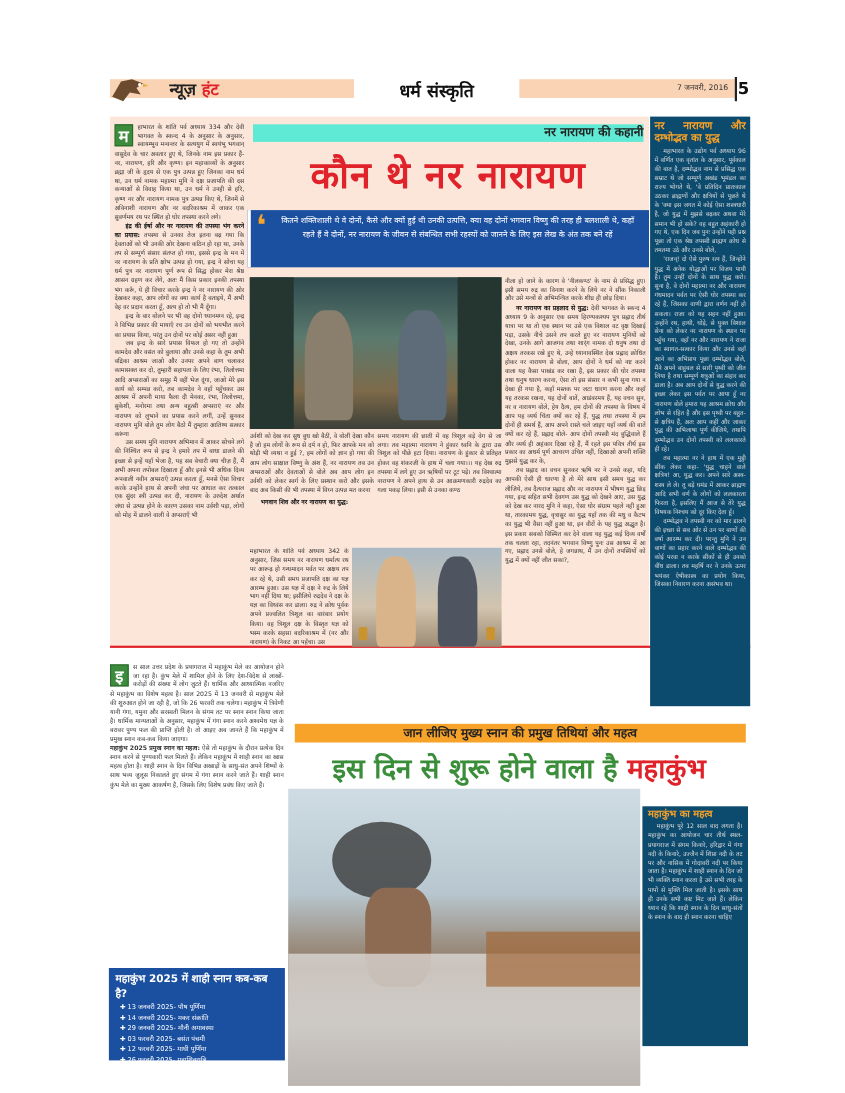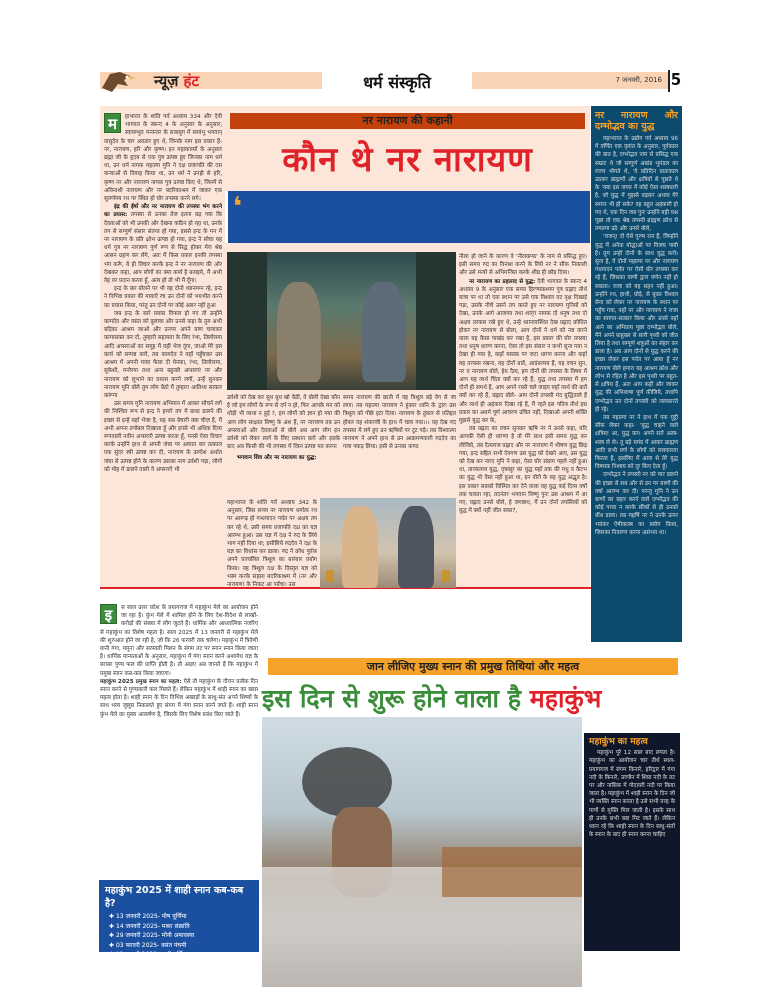--- a/index.html
+++ b/index.html
@@ -14,41 +14,41 @@
 .section-title{position:absolute;left:225px;top:7px;width:70px;text-align:center;font-size:16px;font-weight:bold;color:#111;background:#fff;padding:0 4px;width:150px;left:222px}
 .date{position:absolute;right:20px;top:11px;font-size:7px;color:#333}
 .pageno{position:absolute;right:0;top:6px;width:14px;height:22px;border-left:2px solid #222;font-size:15px;font-weight:bold;text-align:center;line-height:20px;color:#111}
 
 .top{position:absolute;left:100px;top:106px;width:490px;height:482px;background:#fce6d9}
 .top-redline{position:absolute;left:100px;top:587px;width:582px;height:2px;background:#e0232a}
 .col{position:absolute;font-size:5.6px;line-height:8.2px;color:#333;text-align:justify;overflow:hidden}
 .col p{text-indent:10px}
 .col b{color:#111}
 .dropcap{float:left;width:17px;height:20px;background:#3d8b3d;color:#fff;font-weight:bold;font-size:15px;line-height:20px;text-align:center;margin:1px 4px 0 0;border:1px solid #2a6a2a}
-.kicker{position:absolute;left:230px;top:113px;width:355px;height:16px;background:#c2410c;text-align:center;font-size:11px;font-weight:bold;color:#222;line-height:16px}
+.kicker{position:absolute;left:230px;top:113px;width:355px;height:16px;background:#5eead4;text-align:right;font-size:11px;font-weight:bold;color:#222;line-height:16px}
 .headline{position:absolute;left:230px;top:135px;width:355px;text-align:center;font-size:34px;font-weight:bold;color:#e0232a;letter-spacing:1px}
 .quote{position:absolute;left:225px;top:191px;width:365px;height:52px;background:#1b4fa0;color:#fff;font-size:7.2px;line-height:12px;text-align:center;padding:4px 10px 0 24px;border-left:3px solid #fff}
 .quote-mark{position:absolute;left:5px;top:0;font-size:26px;color:#f7a228;font-weight:bold;line-height:30px}
 .img1{position:absolute;left:227px;top:252px;width:229px;height:138px;background:linear-gradient(180deg,#2f4a4e 0%,#5b7a6e 40%,#7d6a4a 75%,#3c3f38 100%);overflow:hidden}
 .img2{position:absolute;left:320px;top:498px;width:136px;height:90px;background:linear-gradient(180deg,#a9b9c4 0%,#d2c4ae 60%,#9c8a74 100%);overflow:hidden}
 .fig{position:absolute;border-radius:40% 40% 10% 10%}
 
 .side{position:absolute;left:591px;top:106px;width:91px;height:536px;background:#0c4a6e;color:#ddd;font-size:5.6px;line-height:8.2px;padding:3px 4px;text-align:justify;overflow:hidden}
 .side h3{color:#f7a228;font-size:9.5px;line-height:11px;margin-bottom:3px}
 .side p{text-indent:8px}
 
 .b-col{position:absolute;left:100px;top:603px;width:158px;height:280px;font-size:5.6px;line-height:8.2px;color:#333;text-align:justify;overflow:hidden}
 .b-kicker{position:absolute;left:268px;top:658px;width:410px;height:17px;background:#f7a228;text-align:center;font-size:11px;font-weight:bold;color:#222;line-height:17px}
-.b-headline{position:absolute;left:262px;top:680px;width:420px;text-align:left;font-size:25px;font-weight:bold;color:#3a8e3a}
+.b-headline{position:absolute;left:262px;top:680px;width:420px;text-align:center;font-size:25px;font-weight:bold;color:#3a8e3a}
 .b-headline span{color:#e0232a}
 .b-img{position:absolute;left:262px;top:717px;width:320px;height:270px;background:linear-gradient(180deg,#cfdce4 0%,#b8c7cf 35%,#8f7760 60%,#c9c2b7 80%,#a7a09a 100%);overflow:hidden}
-.b-side{position:absolute;left:584px;top:733px;width:96px;height:218px;background:#0f172a;color:#ddd;font-size:5.6px;line-height:8.2px;padding:4px 5px;text-align:justify}
+.b-side{position:absolute;left:584px;top:733px;width:96px;height:218px;background:#0c4a6e;color:#ddd;font-size:5.6px;line-height:8.2px;padding:4px 5px;text-align:justify}
 .b-side h3{color:#f7a228;font-size:9px;margin-bottom:3px}
 .b-side p{text-indent:8px}
-.dates-box{position:absolute;left:99px;top:880px;width:160px;height:72px;background:#1b4fa0;color:#fff;padding:3px 6px}
+.dates-box{position:absolute;left:99px;top:880px;width:160px;height:84px;background:#1b4fa0;color:#fff;padding:3px 6px}
 .dates-title{font-size:9.5px;font-weight:bold;margin-bottom:2px}
 .dates-item{font-size:6px;line-height:9.6px;padding-left:4px}
 .dates-item::before{content:"✚ ";font-size:6px}
 </style>
 </head>
 <body>
 
 <div class="hdr">
   <div class="hdr-band" style="left:0;width:222px"></div>
   <div class="hdr-band" style="left:372px;width:196px"></div>
@@ -77,20 +77,21 @@
   <p>इन्द्र के बार बोलने पर भी वह दोनो ध्यानमग्न रहे, इन्द्र ने विभिन्न प्रकार की मायाएँ रच उन दोनों को भयभीत करने का प्रयास किया, परंतु उन दोनों पर कोई असर नहीं हुआ</p>
   <p>जब इन्द्र के सारे प्रयास विफल हो गए तो उन्होंने कामदेव और वसंत को बुलाया और उनसे कहा के तुम अभी बद्रिका आश्रम जाओ और उनपर अपने बाण चलाकर कामासक्त कर दो, तुम्हारी सहायता के लिए रंभा, तिलोत्तमा आदि अप्सराओं का समूह मैं वहीं भेज दूंगा, जाओ मेरे इस कार्य को सम्पन्न करो, तब कामदेव ने वहाँ पहुँचकर उस आश्रम में अपनी माया फैला दी मेनका, रंभा, तिलोत्तमा, सुकेशी, मनोरमा तथा अन्य बहुत्सी अप्सराएं नर और नारायण को लुभाने का प्रयास करने लगीं, उन्हें सुनकर नारायण मुनि बोले तुम लोग बैठो मैं तुम्हारा आतिथ्य सत्कार करूंगा</p>
   <p>उस समय मुनि नारायण अभिमान में आकर सोचने लगे की निश्चित रूप से इन्द्र ने हमारे तप में बाधा डालने की इच्छा से इन्हें यहाँ भेजा है, यह सब बेचारी क्या चीज़ हैं, मैं अभी अपना तपोबल दिखाता हूँ और इनसे भी अधिक दिव्य रूपवाली नवीन अप्सराएँ उत्पन्न करता हूँ, मनसे ऐसा विचार करके उन्होंने हाथ से अपनी जंघा पर आघात कर तत्काल एक सुंदर स्त्री उत्पन्न कर दी, नारायण के उरुदेश अर्थात जंघा से उत्पन्न होने के कारण उसका नाम उर्वशी पड़ा, लोगों को मोह में डालने वाली वे अप्सराएँ भी</p>
 </div>
 
 <div class="kicker">नर नारायण की कहानी</div>
 <div class="headline">कौन थे नर नारायण</div>
 
 <div class="quote">
   <span class="quote-mark">❛</span>
+  <span>कितने शक्तिशाली थे वे दोनों, कैसे और क्यों हुई थी उनकी उत्पत्ति, क्या वह दोनों भगवान विष्णु की तरह ही बलशाली थे, कहाँ रहते हैं वे दोनों, नर नारायण के जीवन से संबन्धित सभी रहस्यों को जानने के लिए इस लेख के अंत तक बने रहें</span>
 </div>
 
 <div class="img1">
   <div class="fig" style="left:50px;top:30px;width:44px;height:100px;background:#8a7f6c"></div>
   <div class="fig" style="left:135px;top:30px;width:44px;height:100px;background:#5d6c78"></div>
   <div style="position:absolute;left:0;top:0;width:40px;height:138px;background:#25352f"></div>
   <div style="position:absolute;right:0;top:0;width:40px;height:138px;background:#25352f"></div>
 </div>
 
 <div class="col" style="left:227px;top:393px;width:113px;height:105px">

